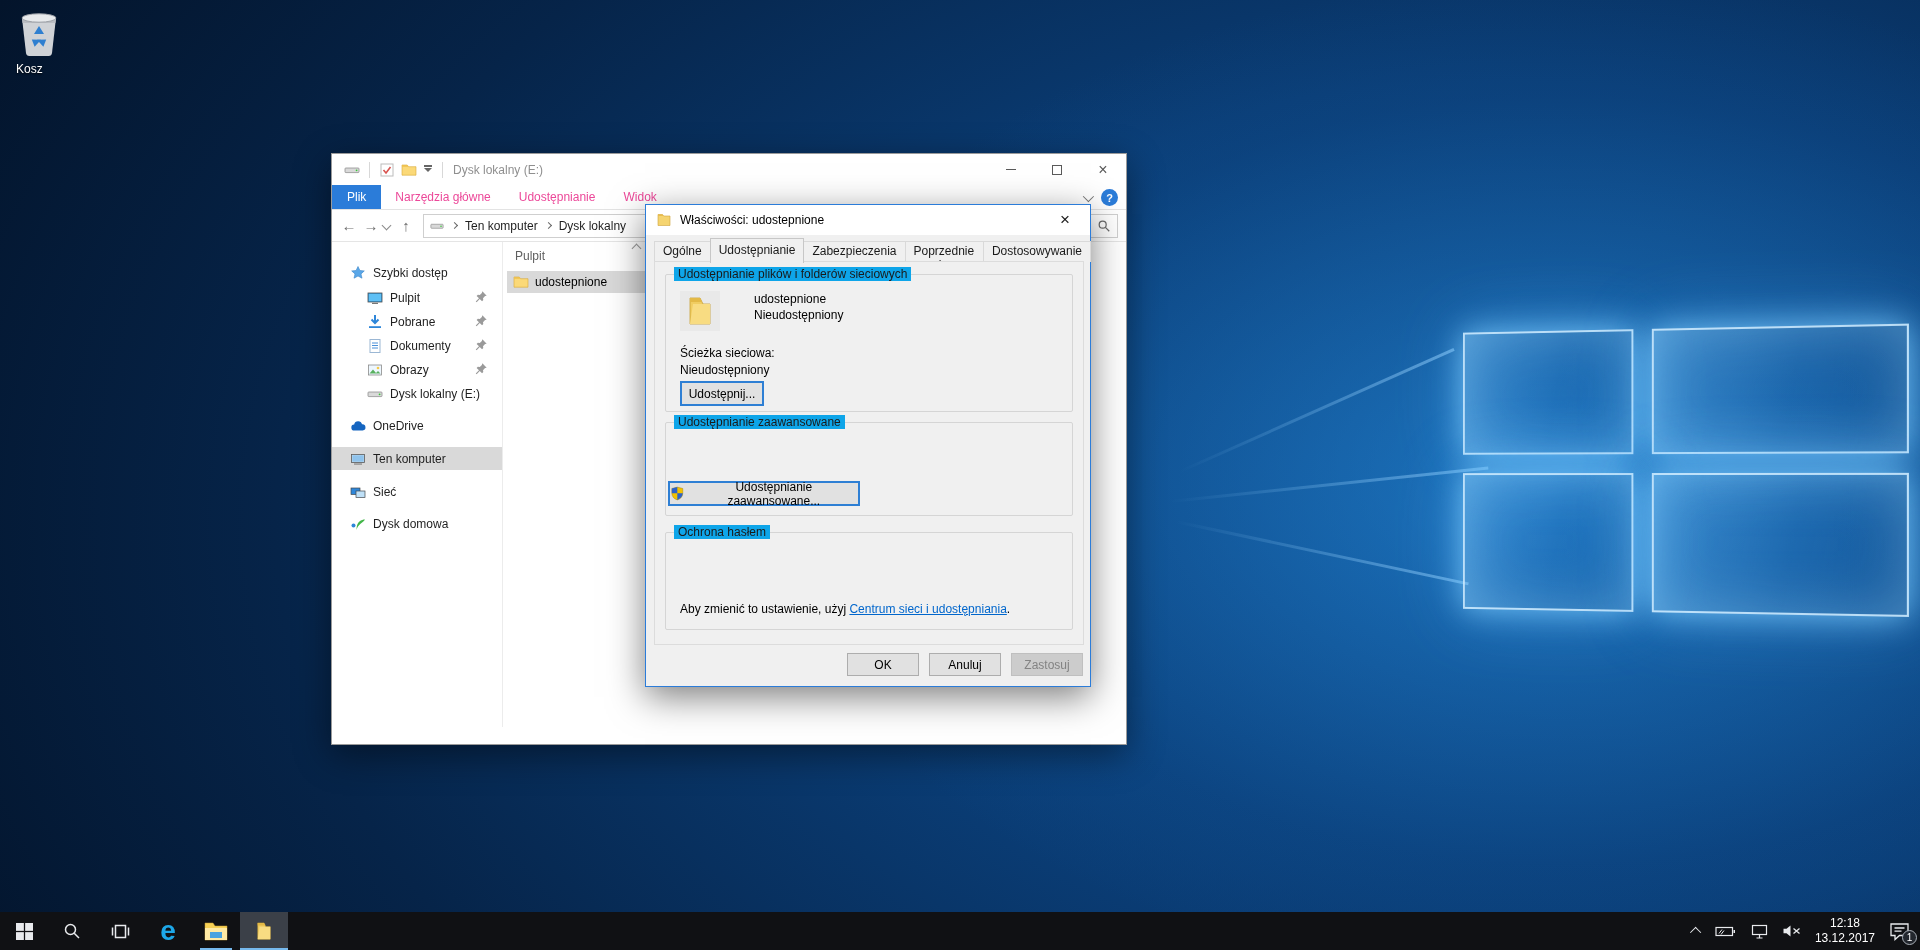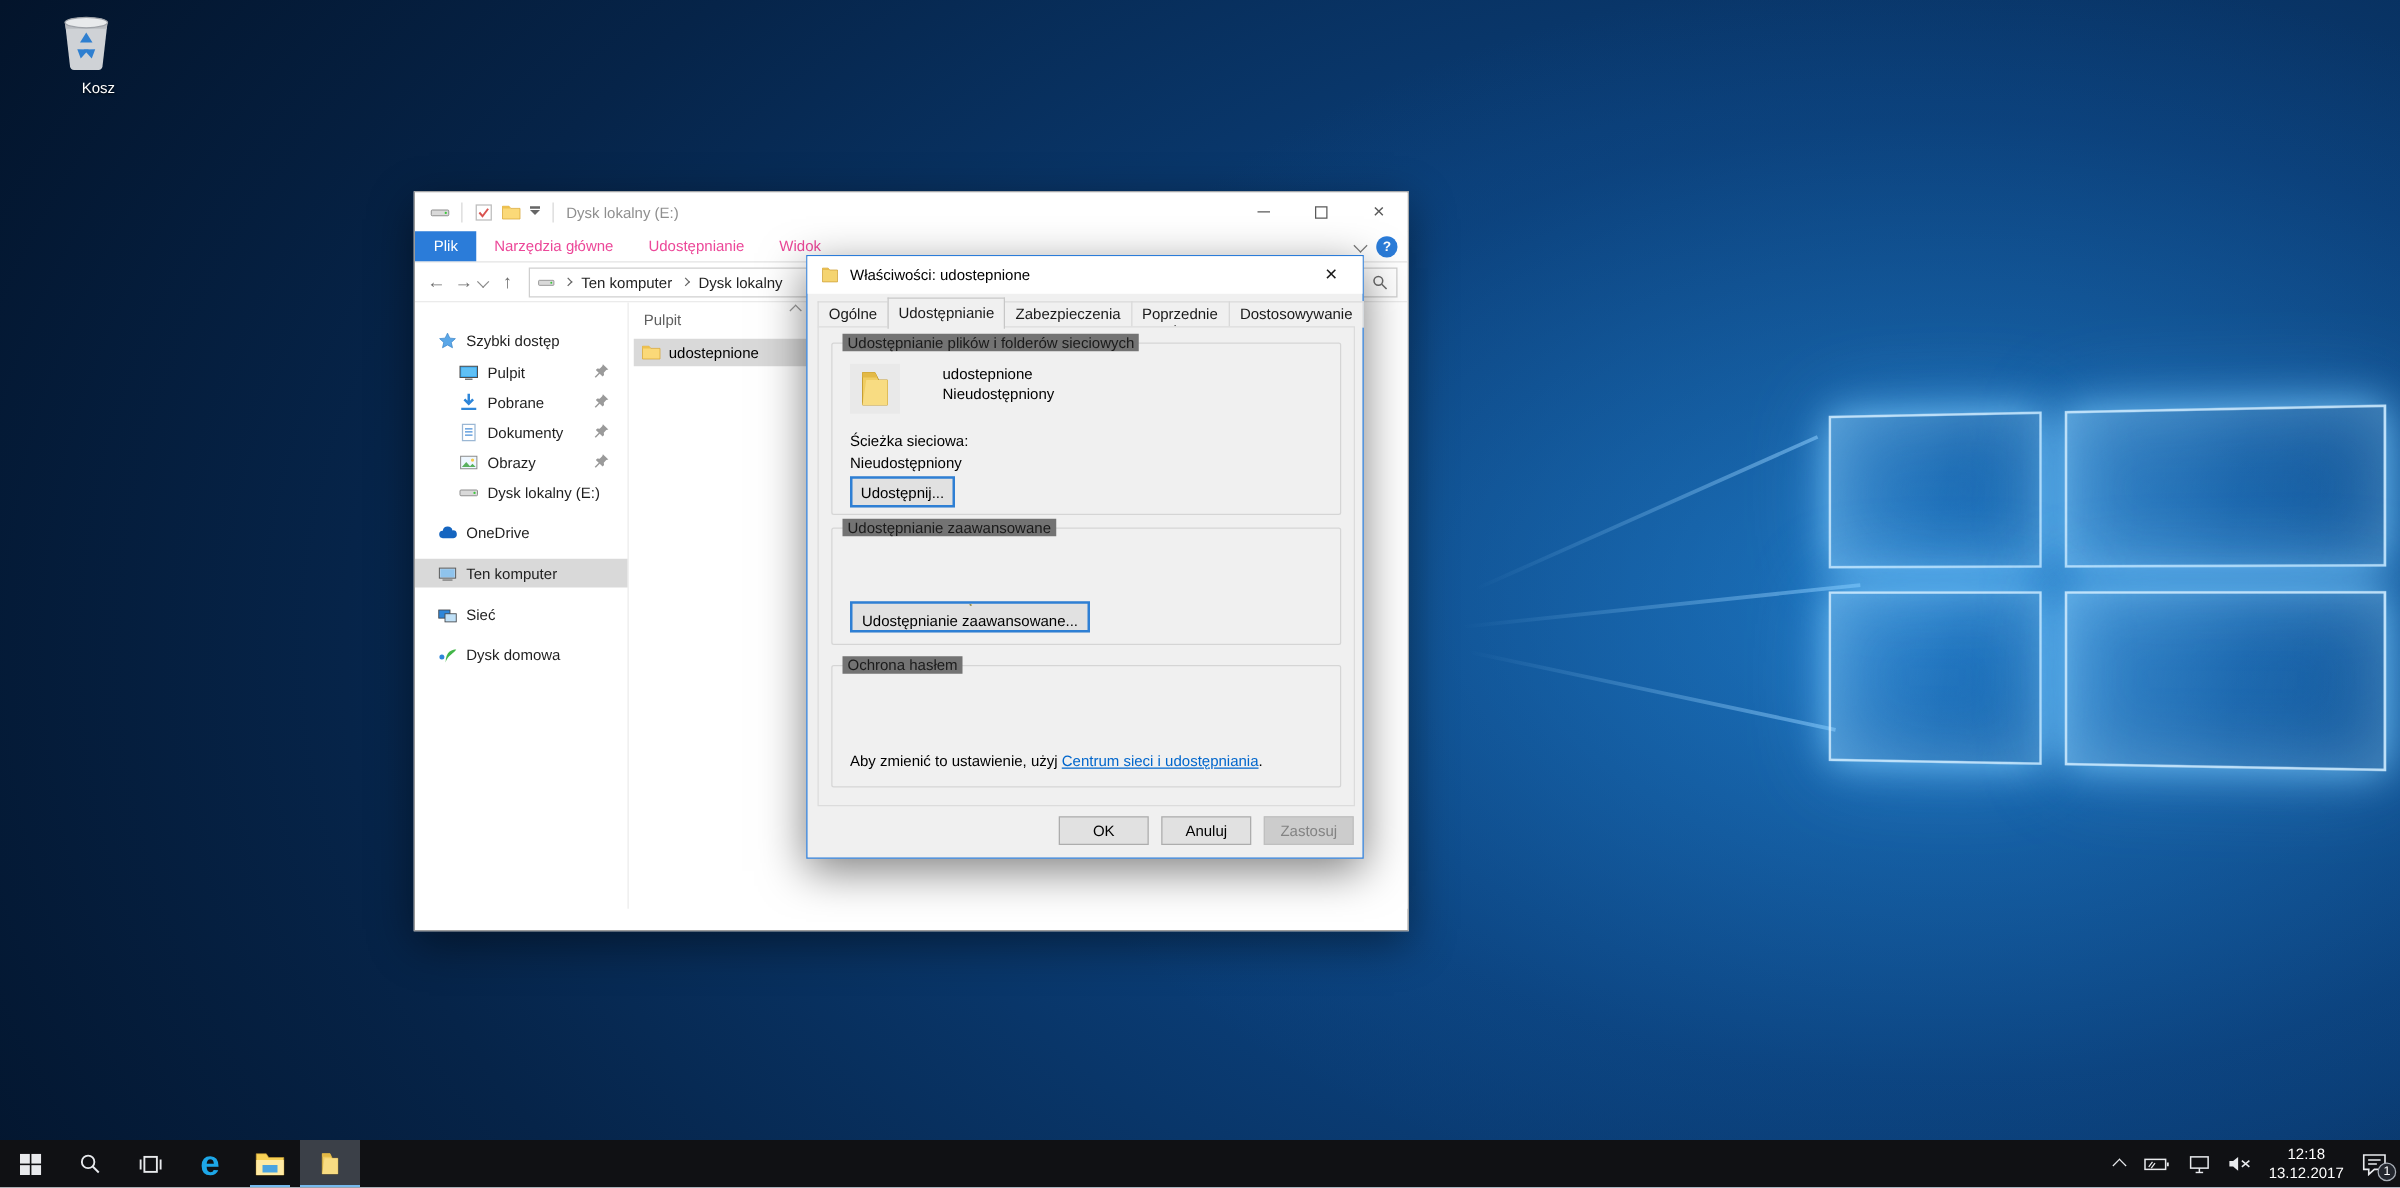--- a/index.html
+++ b/index.html
@@ -13,21 +13,21 @@
   
   .beam { position:absolute; height:3px; transform-origin:left center;
     background:linear-gradient(to right, rgba(140,205,255,0), rgba(150,210,255,.55)); pointer-events:none; }
   .logo-grid { position:absolute; left:1452px; top:328px; width:480px; height:300px;
     display:grid; grid-template-columns:180px 255px; grid-template-rows:126px 140px; gap:19px;
     transform:perspective(1300px) rotateY(-10deg); }
   .pane { background:linear-gradient(100deg, rgba(110,190,250,.38), rgba(60,140,215,.20) 55%, rgba(35,105,180,.12));
     border:2px solid rgba(205,235,255,.9);
     box-shadow:0 0 30px rgba(125,205,255,.8), 0 0 70px rgba(90,180,250,.45), inset 0 0 55px rgba(160,220,255,.38); }
   
-  .recycle { position:absolute; left:16px; top:8px; width:76px; text-align:right; }
+  .recycle { position:absolute; left:16px; top:8px; width:76px; text-align:left; }
   .recycle .label { color:#fff; font-size:12px; margin-top:2px; text-shadow:0 1px 2px rgba(0,0,0,.9); }
   
   .window { position:absolute; background:#fff; border:1px solid #9a9a9a; box-shadow:0 10px 34px rgba(0,0,0,.45); }
   
   .explorer { left:331px; top:153px; width:796px; height:592px; }
   .ex-titlebar { height:31px; background:#fff; display:flex; align-items:center; padding-left:9px; }
   .qat-sep { width:1px; height:16px; background:#d8d8d8; margin:0 6px; }
   .qat-ico { display:flex; align-items:center; margin:0 3px; }
   .qat-caret { width:0; height:0; border-left:4px solid transparent; border-right:4px solid transparent; border-top:4px solid #666; margin:0 4px; position:relative; }
   .qat-caret::before { content:""; position:absolute; left:-4px; top:-7px; width:8px; height:2px; background:#666; }
@@ -76,21 +76,21 @@
   
   .dialog { left:645px; top:204px; width:446px; height:483px; background:#f0f0f0; border:1px solid #2b7cd9; box-shadow:0 10px 34px rgba(0,0,0,.5); }
   .dlg-titlebar { height:30px; background:#fff; display:flex; align-items:center; padding:0 10px; }
   .dlg-title { font-size:12px; color:#000; margin-left:8px; }
   .dlg-close { margin-left:auto; font-size:17px; color:#1a1a1a; width:30px; text-align:center; line-height:28px; }
   .tabstrip { position:absolute; left:8px; top:36px; height:21px; display:flex; }
   .tab { font-size:12px; color:#1a1a1a; background:#f0f0f0; border:1px solid #d9d9d9; border-bottom:none; padding:2px 8px 0; margin-right:-1px; height:21px; }
   .tab.active { position:relative; top:-3px; height:25px; padding-top:4px; background:#f0f0f0; z-index:3; border-color:#c7c7c7; }
   .page { position:absolute; left:8px; top:56px; width:430px; height:384px; border:1px solid #dcdcdc; background:#f0f0f0; z-index:1; }
   .group { position:absolute; left:10px; width:408px; border:1px solid #d5d5d5; border-radius:2px; }
-  .group-label { position:absolute; top:-8px; left:8px; background:#737373; padding:0 4px; font-size:12px; color:#1a1a1a; }
+  .group-label { position:absolute; top:-8px; left:8px; background:#0ea5e9; padding:0 4px; font-size:12px; color:#1a1a1a; }
   .g-txt { font-size:12px; color:#000; line-height:16px; }
   .icon-well { position:absolute; left:14px; top:16px; width:40px; height:40px; background:#e9e9e9; display:flex; align-items:center; justify-content:center; }
   .btn-accent { position:absolute; background:#e1e1e1; border:2px solid #2e7fd4; font-size:12px; color:#000; display:flex; align-items:center; justify-content:center; gap:5px; font-family:"Liberation Sans",sans-serif; }
   .dlg-link { color:#0066cc; text-decoration:underline; }
   .dlg-buttons { position:absolute; left:0; top:448px; width:100%; }
   .dbtn { position:absolute; width:72px; height:23px; font-size:12px; display:flex; align-items:center; justify-content:center; background:#e1e1e1; border:1px solid #adadad; color:#000; }
   .dbtn.disabled { background:#cccccc; border-color:#bfbfbf; color:#838383; }
   
   .taskbar { position:absolute; left:0; bottom:0; width:1920px; height:38px; background:#101114; display:flex; align-items:stretch; z-index:50; }
   .tb-btn { width:48px; display:flex; align-items:center; justify-content:center; position:relative; }
@@ -336,21 +336,21 @@
         </div>
         <div class="g-txt" style="position:absolute; left:88px; top:16px;">udostepnione</div>
         <div class="g-txt" style="position:absolute; left:88px; top:32px;">Nieudostępniony</div>
         <div class="g-txt" style="position:absolute; left:14px; top:70px;">Ścieżka sieciowa:</div>
         <div class="g-txt" style="position:absolute; left:14px; top:87px;">Nieudostępniony</div>
         <button class="btn-accent" style="left:14px; top:106px; width:84px; height:25px;">Udostępnij...</button>
       </div>
 
       <div class="group" style="top:160px; height:94px;">
         <span class="group-label">Udostępnianie zaawansowane</span>
-        <button class="btn-accent" style="left:14px; top:58px; width:192px; height:25px;flex-direction:column;">
+        <button class="btn-accent" style="left:2px; top:58px; width:192px; height:25px;">
           <svg width="15" height="15" viewBox="0 0 16 16">
               <path d="M8 1l6 1.5v5c0 4-2.5 6.5-6 7.5-3.5-1-6-3.5-6-7.5v-5z" fill="#f3c200" stroke="#8a6d00" stroke-width="0.4"></path>
               <path d="M8 1L2 2.5v5.3h6zM8 7.8h6c-.3 3.6-2.7 6.1-6 7.2z" fill="#2d62c9"></path>
             </svg>
           <span>Udostępnianie zaawansowane...</span>
         </button>
       </div>
 
       <div class="group" style="top:270px; height:98px;">
         <span class="group-label">Ochrona hasłem</span>

